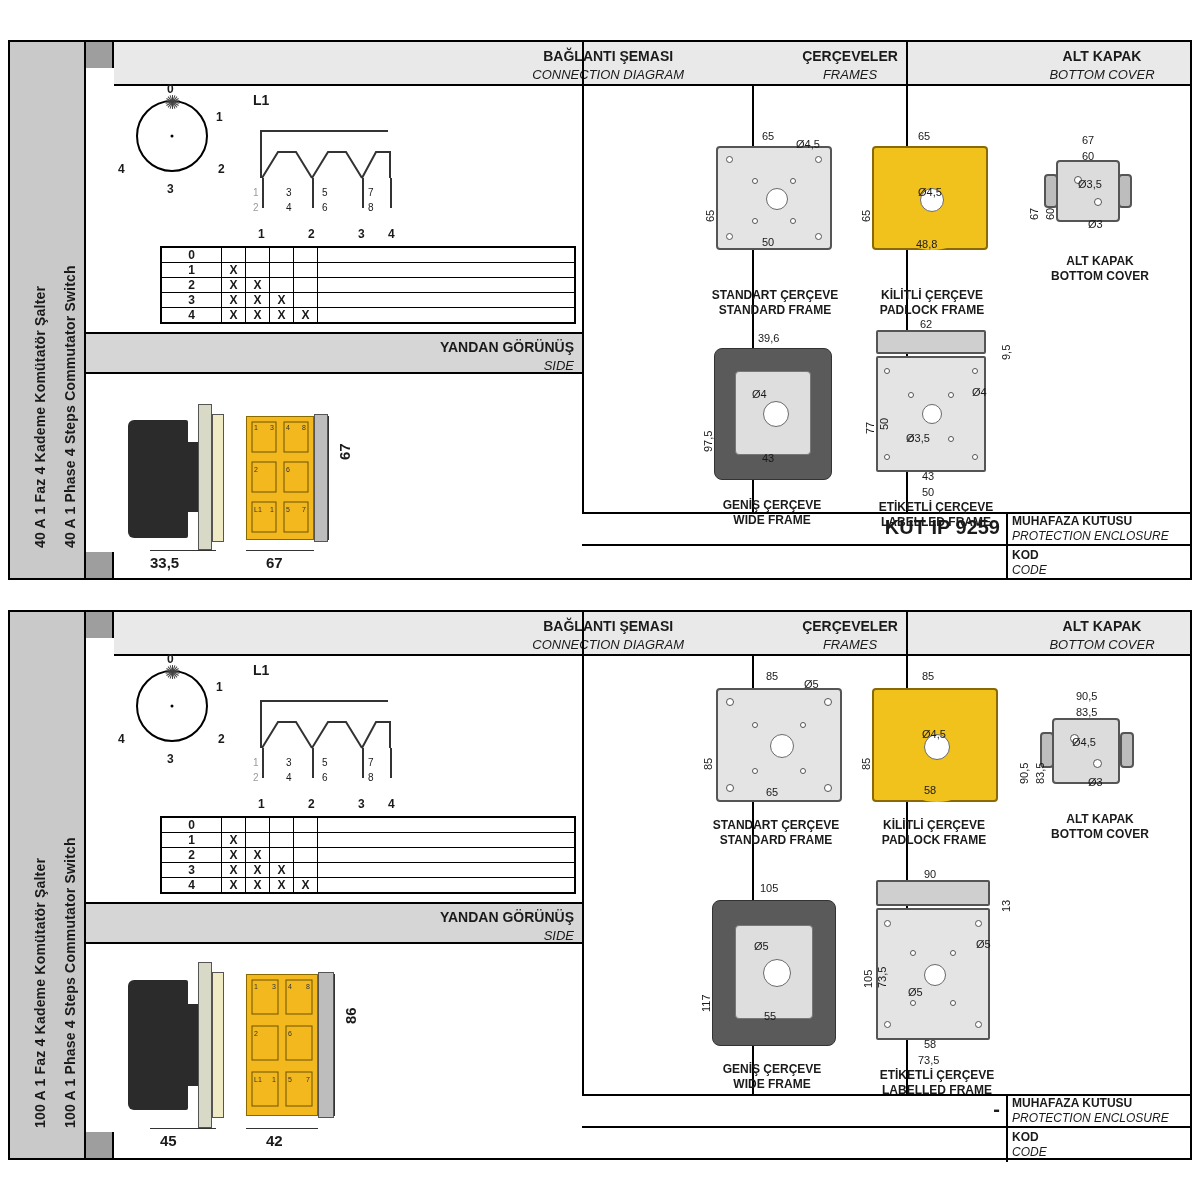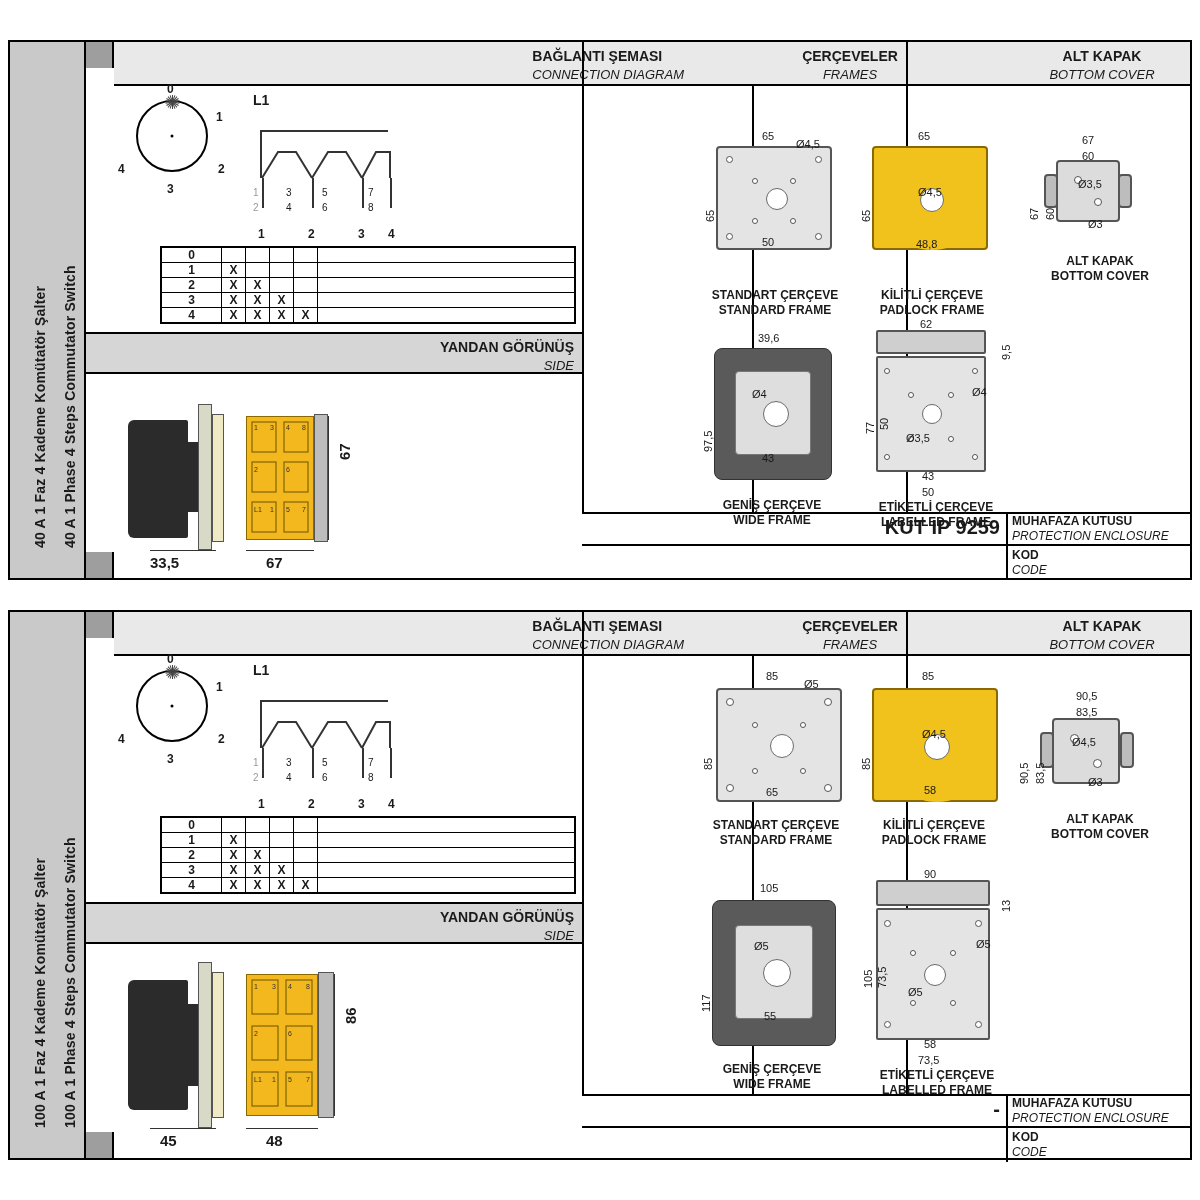--- a/index.html
+++ b/index.html
@@ -32,21 +32,21 @@
     position:absolute; left:76px; width:28px; background:#9e9e9e; border-right:2px solid #000;
   }
   .graytab.top { top:0; height:26px; }
   .graytab.bot { bottom:0; height:26px; }
   .greybar { position:absolute; left:76px; right:0; background:#d6d6d6; }
 
   
   .hdr { position:absolute; top:0; height:44px; border-bottom:2px solid #000; background:#e9e9e9; }
   .hdr .tline1 { font-weight:bold; font-size:14px; }
   .hdr .tline2 { font-style:italic; font-size:13px; }
-  .hdr-inner { position:absolute; right:8px; top:4px; text-align:left; line-height:1.45; }
+  .hdr-inner { position:absolute; right:8px; top:4px; text-align:center; line-height:1.45; }
 
   .vline { position:absolute; width:2px; background:#000; }
   .hline { position:absolute; height:2px; background:#000; }
 
   .lbl { position:absolute; font-size:12px; }
   .lbl.b { font-weight:bold; }
 
   
   .dial { position:absolute; border:2px solid #000; border-radius:50%; background:#fff; }
   .dial .ctr { position:absolute; left:50%; top:50%; width:3px; height:3px; background:#000; border-radius:50%; transform:translate(-50%,-50%); }
@@ -517,21 +517,21 @@
     <text x="8" y="108" font-size="7" fill="#333">L1</text>
       <text x="26" y="108" font-size="7" fill="#333">1</text>
     <text x="42" y="108" font-size="7" fill="#333">5</text>
       <text x="60" y="108" font-size="7" fill="#333">7</text>
   </svg>
   <div class="dimtxt" style="left:332px; top:412px; font-size:15px; font-weight:bold; transform:rotate(-90deg); transform-origin:0 0;">86</div>
   <div class="dimline" style="left:324px; top:362px; width:1px; height:142px;"></div>
   <div class="dimline" style="left:140px; top:516px; width:66px; height:1px;"></div>
   <div class="dimline" style="left:236px; top:516px; width:72px; height:1px;"></div>
   <div class="dimtxt" style="left:150px; top:520px; font-size:15px; font-weight:bold;">45</div>
-  <div class="dimtxt" style="left:256px; top:520px; font-size:15px; font-weight:bold;">48</div>
+  <div class="dimtxt" style="left:256px; top:520px; font-size:15px; font-weight:bold;">42</div>
 
   <div class="fr-box" style="left:706px; top:76px; width:126px; height:114px;">
     <div class="hole" style="left:8px; top:8px; width:8px; height:8px;"></div>
     <div class="hole" style="right:8px; top:8px; width:8px; height:8px;"></div>
     <div class="hole" style="left:8px; bottom:8px; width:8px; height:8px;"></div>
     <div class="hole" style="right:8px; bottom:8px; width:8px; height:8px;"></div>
     <div class="whitecircle" style="left:52px; top:44px; width:24px; height:24px;"></div>
     <div class="hole" style="left:34px; top:32px; width:6px; height:6px;"></div>
     <div class="hole" style="right:34px; top:32px; width:6px; height:6px;"></div>
     <div class="hole" style="left:34px; bottom:26px; width:6px; height:6px;"></div>

